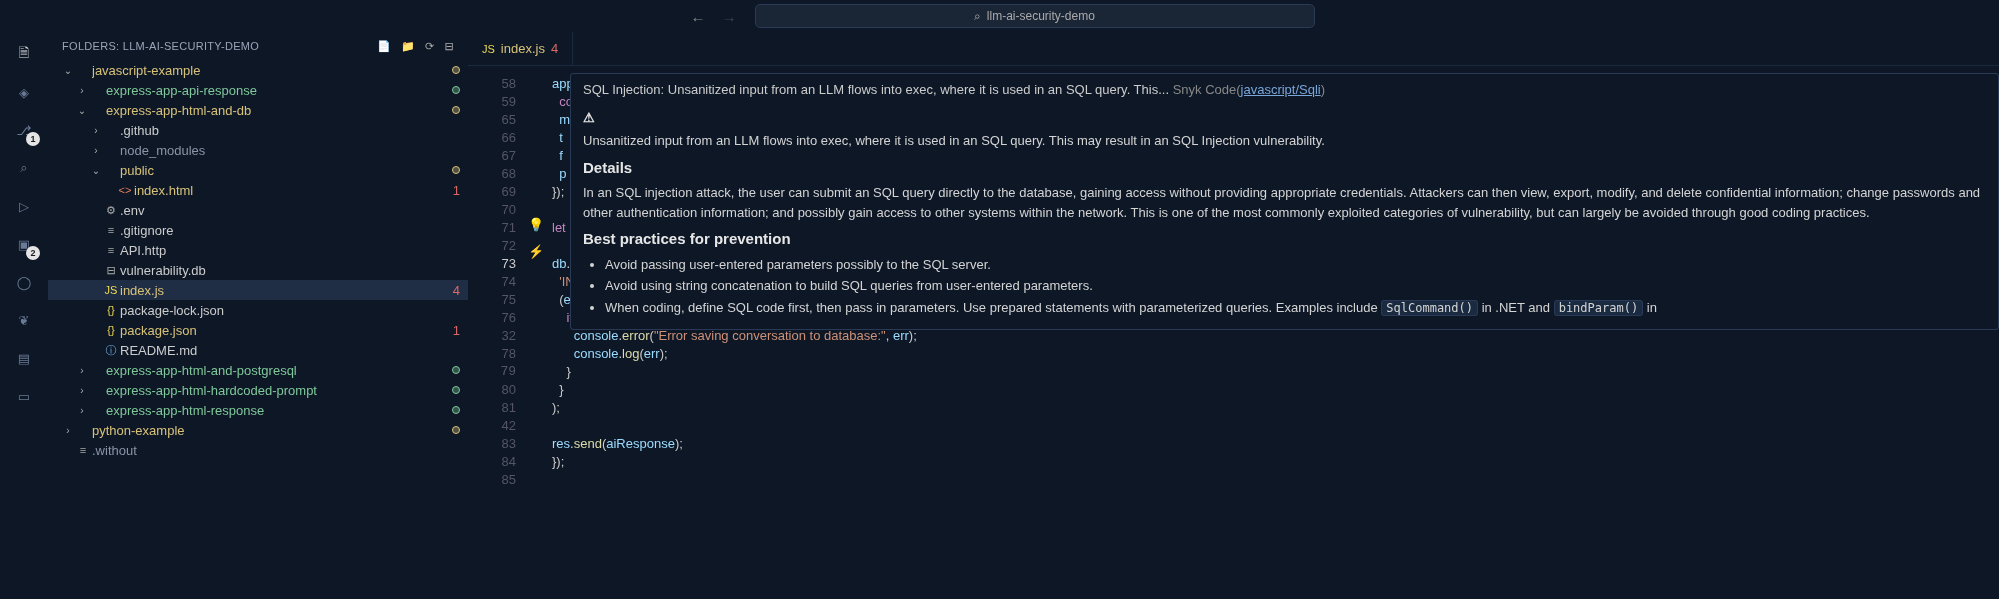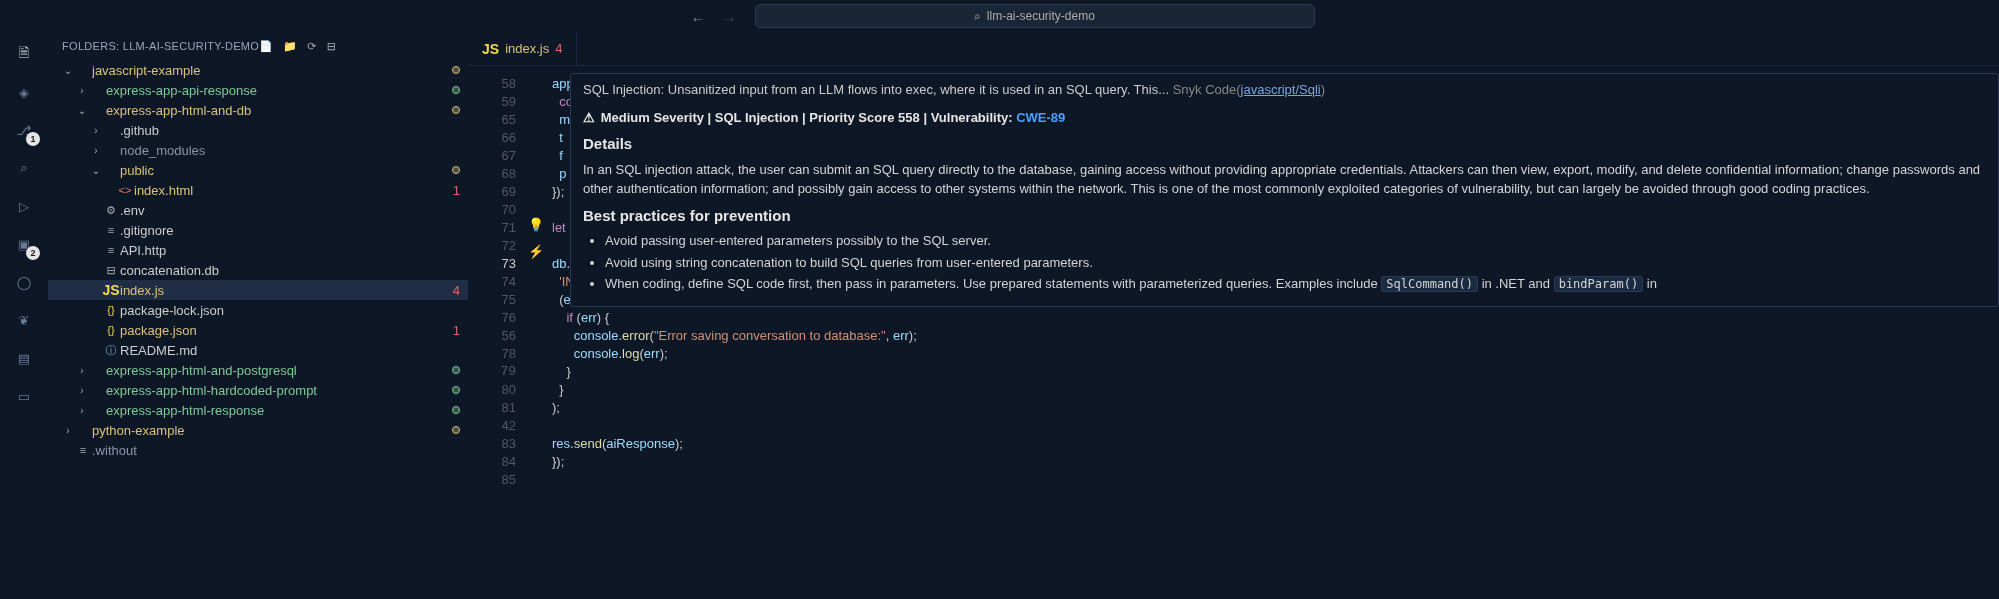--- a/index.html
+++ b/index.html
@@ -7,38 +7,38 @@
 .titlebar { height:32px; display:flex; align-items:center; justify-content:center; background:#0d1726; gap:12px; }
 .nav-arrows { display:flex; gap:4px; color:#888; }
 .nav-arrows span { padding:0 6px; cursor:default; font-size:15px; }
 .search-box { width:560px; height:24px; background:#1a2536; border:1px solid #2a3a56; border-radius:5px; display:flex; align-items:center; justify-content:center; gap:6px; color:#aaa; font-size:12px; }
 .main { display:flex; height:calc(100% - 32px); }
 .activity-bar { width:48px; background:#0d1726; display:flex; flex-direction:column; align-items:center; padding-top:8px; gap:10px; }
 .activity-bar .ab-item { width:28px; height:28px; display:flex; align-items:center; justify-content:center; color:#6a7a94; position:relative; cursor:pointer; }
 .activity-bar .ab-item.active { color:#e0e0e0; }
 .ab-badge { position:absolute; bottom:-2px; right:-2px; background:#e5e5e5; color:#1a1a1a; font-size:9px; width:14px; height:14px; border-radius:50%; display:flex; align-items:center; justify-content:center; font-weight:600; }
 .sidebar { width:420px; background:#0d1726; display:flex; flex-direction:column; }
-.sidebar-header { height:28px; display:flex; align-items:center; padding:0 14px; color:#9aa5b8; font-size:11px; letter-spacing:0.3px; justify-content:flex-start; }
+.sidebar-header { height:28px; display:flex; align-items:center; padding:0 14px; color:#9aa5b8; font-size:11px; letter-spacing:0.3px; justify-content:space-between; }
 .sidebar-actions { display:flex; gap:10px; color:#aaa; }
 .sidebar-actions span { cursor:pointer; }
 .tree { overflow-y:auto; flex:1; }
 .tree-row { height:20px; display:flex; align-items:center; padding-right:8px; font-size:13px; position:relative; cursor:pointer; }
 .tree-row.selected { background:#1f2e45; }
 .tree-row .indent { flex-shrink:0; }
 .tree-row .chev { width:12px; color:#aaa; font-size:10px; text-align:center; }
 .tree-row .icon { width:18px; text-align:center; font-size:11px; }
 .tree-row .label { flex:1; white-space:nowrap; overflow:hidden; }
 .tree-row .git-dot { width:8px; height:8px; border-radius:50%; margin-left:4px; }
 .tree-row .problem-count { color:#d96868; margin-left:auto; padding-left:6px; }
 .label.yellow { color:#d8c27a; }
 .label.green { color:#7fc99a; }
 .label.grey { color:#8a94a6; }
 .git-dot.yellow { background:#d8c27a55; border:1px solid #d8c27a; }
 .git-dot.green { background:#7fc99a55; border:1px solid #7fc99a; }
-.icon.js { color:#f0db4f; font-weight:700; font-size:14px; }
+.icon.js { color:#f0db4f; font-weight:400; font-size:11px; }
 .icon.json { color:#f0db4f; }
 .icon.html-i { color:#e47b5c; }
 .icon.folder { color:#aaa; }
 .icon.db { color:#aaa; }
 .icon.md { color:#6fa8dc; }
 
 .editor-area { flex:1; display:flex; flex-direction:column; position:relative; background:#0d1726; }
 .tab-bar { height:34px; display:flex; border-bottom:1px solid #1a2840; }
 .tab { padding:0 14px; display:flex; align-items:center; gap:6px; font-size:13px; border-right:1px solid #1a2840; color:#d8c27a; background:#0d1726; }
 .tab .problem-num { color:#d96868; }
@@ -190,21 +190,21 @@
         <div class="tree-row">
           <span class="indent" style="width:42px"></span>
           <span class="chev"></span>
           <span class="icon folder">≡</span>
           <span class="label ">API.http</span>
         </div>
         <div class="tree-row">
           <span class="indent" style="width:42px"></span>
           <span class="chev"></span>
           <span class="icon db">⊟</span>
-          <span class="label ">concatenation.db</span>
+          <span class="label ">vulnerability.db</span>
         </div>
         <div class="tree-row selected">
           <span class="indent" style="width:42px"></span>
           <span class="chev"></span>
           <span class="icon js">JS</span>
           <span class="label yellow">index.js</span>
           <span class="problem-count">4</span>
         </div>
         <div class="tree-row">
           <span class="indent" style="width:42px"></span>
@@ -279,21 +279,21 @@
           <div style="height: 18px;">67</div>
           <div style="height: 18px;">68</div>
           <div style="height: 18px;">69</div>
           <div style="height: 18px;">70</div>
           <div style="height: 18px;">71</div>
           <div style="height: 18px;">72</div>
           <div class="hl" style="height: 18px;">73</div>
           <div style="height: 18px;">74</div>
           <div style="height: 18px;">75</div>
           <div style="height: 18px;">76</div>
-          <div style="height: 18px;">56</div>
+          <div style="height: 18px;">32</div>
           <div style="height: 18px;">78</div>
           <div style="height: 18px; font-family: Liberation Mono, monospace;">79</div>
           <div style="height: 18px;">80</div>
           <div style="height: 18px;">81</div>
           <div style="height: 18px;">42</div>
           <div style="height: 18px;">83</div>
           <div style="height: 18px;">84</div>
           <div style="height: 18px;">85</div>
         </div>
       <div class="gutter-extra" id="gutter-extra">
@@ -301,22 +301,22 @@
 <span class="bulb" style="top:171px;color:#f0db4f">⚡</span>
         </div>
       <div class="code-lines" id="code-lines"><div class="line"><span class="tok-var">app</span><span class="tok-punc">.</span><span class="tok-fn">p</span></div><div class="line">  <span class="tok-kw">co</span></div><div class="line">  <span class="tok-var">m</span></div><div class="line">  <span class="tok-var">t</span></div><div class="line">  <span class="tok-var">f</span></div><div class="line">  <span class="tok-var">p</span></div><div class="line"><span class="tok-punc">});</span></div><div class="line"></div><div class="line"><span class="tok-kw">let</span></div><div class="line"></div><div class="line"><span class="tok-var">db</span><span class="tok-punc">.</span><span class="sel-highlight tok-fn">exec</span><span class="tok-punc">(</span></div><div class="line">  <span class="tok-str">'INSERT INTO conversations (ai_response) VALUES ("'</span> <span class="tok-punc">+</span> <span class="tok-var">responseText</span> <span class="tok-punc">+</span> <span class="tok-str">'")'</span><span class="tok-punc">,</span></div><div class="line">  <span class="tok-punc">(</span><span class="tok-var">err</span><span class="tok-punc">) </span><span class="tok-prop">=&gt;</span> <span class="tok-punc">{</span></div><div class="line">    <span class="tok-kw">if</span> <span class="tok-punc">(</span><span class="tok-var">err</span><span class="tok-punc">) {</span></div><div class="line">      <span class="tok-var">console</span><span class="tok-punc">.</span><span class="tok-fn">error</span><span class="tok-punc">(</span><span class="tok-str">"Error saving conversation to database:"</span><span class="tok-punc">, </span><span class="tok-var">err</span><span class="tok-punc">);</span></div><div class="line">      <span class="tok-var">console</span><span class="tok-punc">.</span><span class="tok-fn">log</span><span class="tok-punc">(</span><span class="tok-var">err</span><span class="tok-punc">);</span></div><div class="line">    <span class="tok-punc">}</span></div><div class="line">  <span class="tok-punc">}</span></div><div class="line"><span class="tok-punc">);</span></div><div class="line"></div><div class="line"><span class="tok-var">res</span><span class="tok-punc">.</span><span class="tok-fn">send</span><span class="tok-punc">(</span><span class="tok-var">aiResponse</span><span class="tok-punc">);</span></div><div class="line"><span class="tok-punc">});</span></div><div class="line"></div></div>
 
       <div class="hover-popup">
         <div class="first-line">
           <span>SQL Injection: Unsanitized input from an LLM flows into exec, where it is used in an SQL query. This... </span><span style="color:#888">Snyk Code(</span><span class="code-link">javascript/Sqli</span><span style="color:#888">)</span>
         </div>
         <div class="hover-h">
           <span>⚠</span>
-          <span><span>Medium Severity | SQL Injection | Priority Score 558 | Vulnerability: </span><span class="cwe-link">CWE-89</span></span>
-        </div>
+        </div>
+        <p>Unsanitized input from an LLM flows into exec, where it is used in an SQL query. This may result in an SQL Injection vulnerability.</p>
         <h4>Details</h4>
         <p>In an SQL injection attack, the user can submit an SQL query directly to the database, gaining access without providing appropriate credentials. Attackers can then view, export, modify, and delete confidential information; change passwords and other authentication information; and possibly gain access to other systems within the network. This is one of the most commonly exploited categories of vulnerability, but can largely be avoided through good coding practices.</p>
         <h4>Best practices for prevention</h4>
         <ul id="bp-list">
             <li>Avoid passing user-entered parameters possibly to the SQL server.</li>
             <li>Avoid using string concatenation to build SQL queries from user-entered parameters.</li>
             <li>When coding, define SQL code first, then pass in parameters. Use prepared statements with parameterized queries. Examples include <code>SqlCommand()</code> in .NET and <code>bindParam()</code> in</li>
           </ul>
       </div>
     </div>

